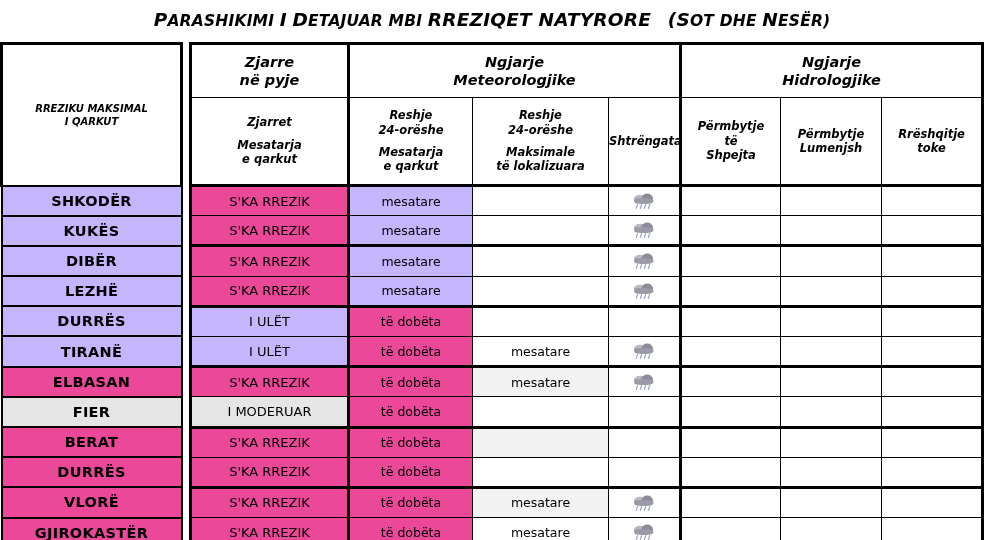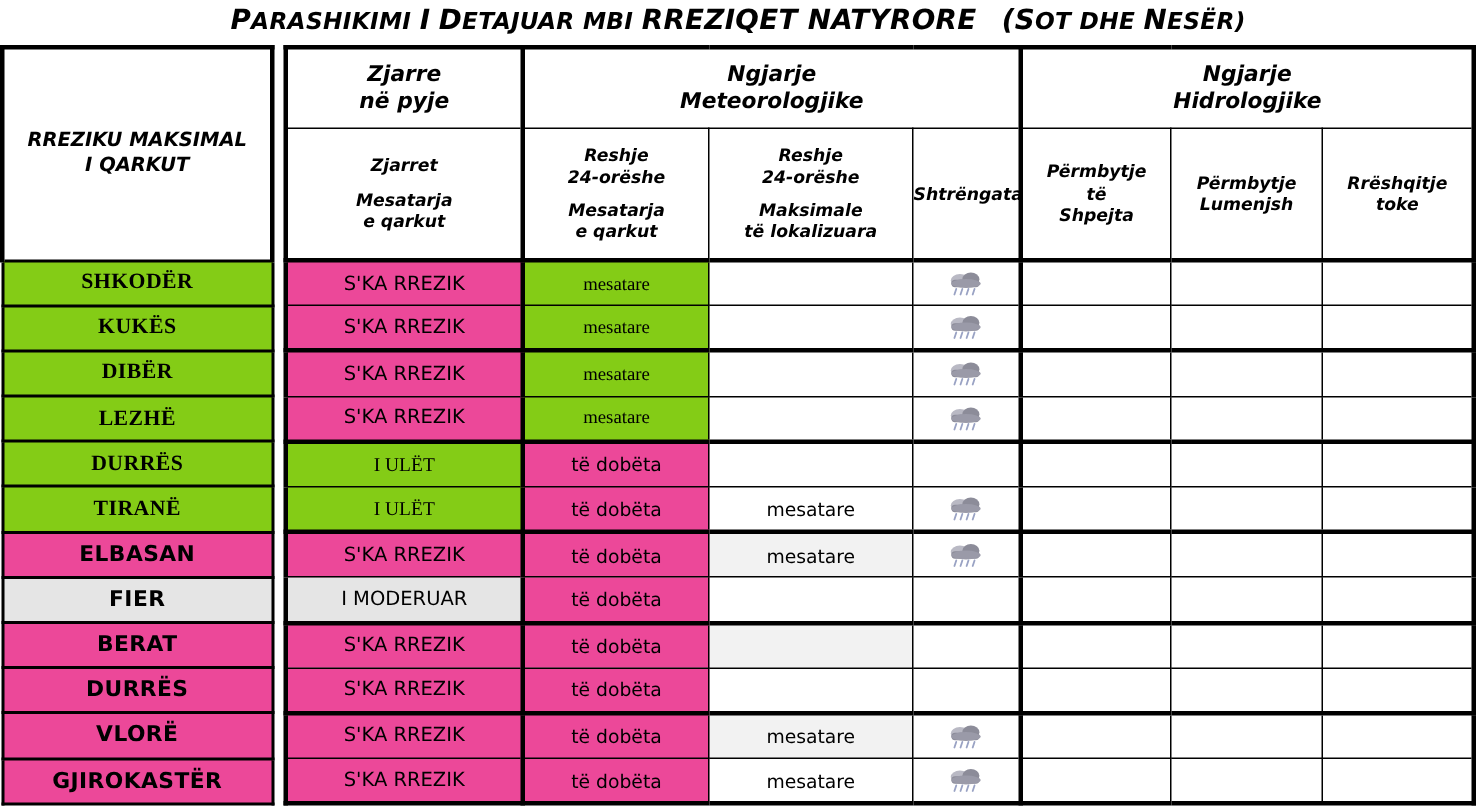--- a/index.html
+++ b/index.html
@@ -9,21 +9,21 @@
   }
   body {
     width: 984px;
     height: 540px;
     font-family: "DejaVu Sans", "Liberation Sans", sans-serif;
     overflow: hidden;
   }
 
   
   #title-bar {
-    height: 30px;
+    height: 42px;
     display: flex;
     align-items: center;
     justify-content: center;
     padding-bottom: 4px;
     box-sizing: border-box;
   }
   #title-text {
     font-family: "DejaVu Sans", "Liberation Sans", sans-serif;
     font-style: italic;
     font-weight: bold;
@@ -68,21 +68,21 @@
     background: #ffffff;
   }
   .hd-group {
     font-size: 14.5px;
   }
   .hd-sub {
     font-size: 11.5px;
   }
   .hd-sub .gap { display:block; height: 8px; }
   .hd-risk {
-    font-size: 13px;
+    font-size: 10px;
     line-height: 1.3;
   }
 
   
   .region-cell {
     font-weight: bold;
     font-size: 14.5px;
     letter-spacing: 0.3px;
     color: #000;
     height: 28.2px;
@@ -92,21 +92,21 @@
     font-size: 13px;
     color: #000;
     height: 28.2px;
   }
   .val-cell {
     font-size: 12.5px;
     color: #000;
     height: 28.2px;
   }
 
-  .bg-yellow { background: #84cc16; font-family: Liberation Serif, serif; }
+  .bg-yellow { background: #c4b5fd; }
   .bg-green  { background: #ec4899; }
   .bg-orange { background: #e5e5e5; }
   .bg-white  { background: #ffffff; }
   .bg-gray   { background: #F2F2F2; }
 
   
   .rain-icon {
     display: inline-block;
     width: 26px;
     height: 20px;

